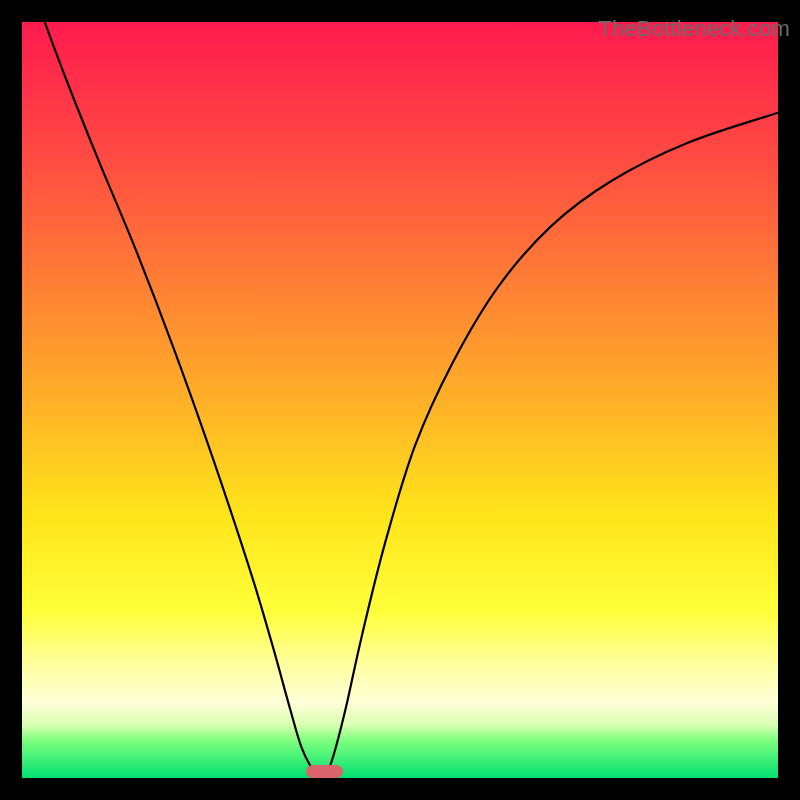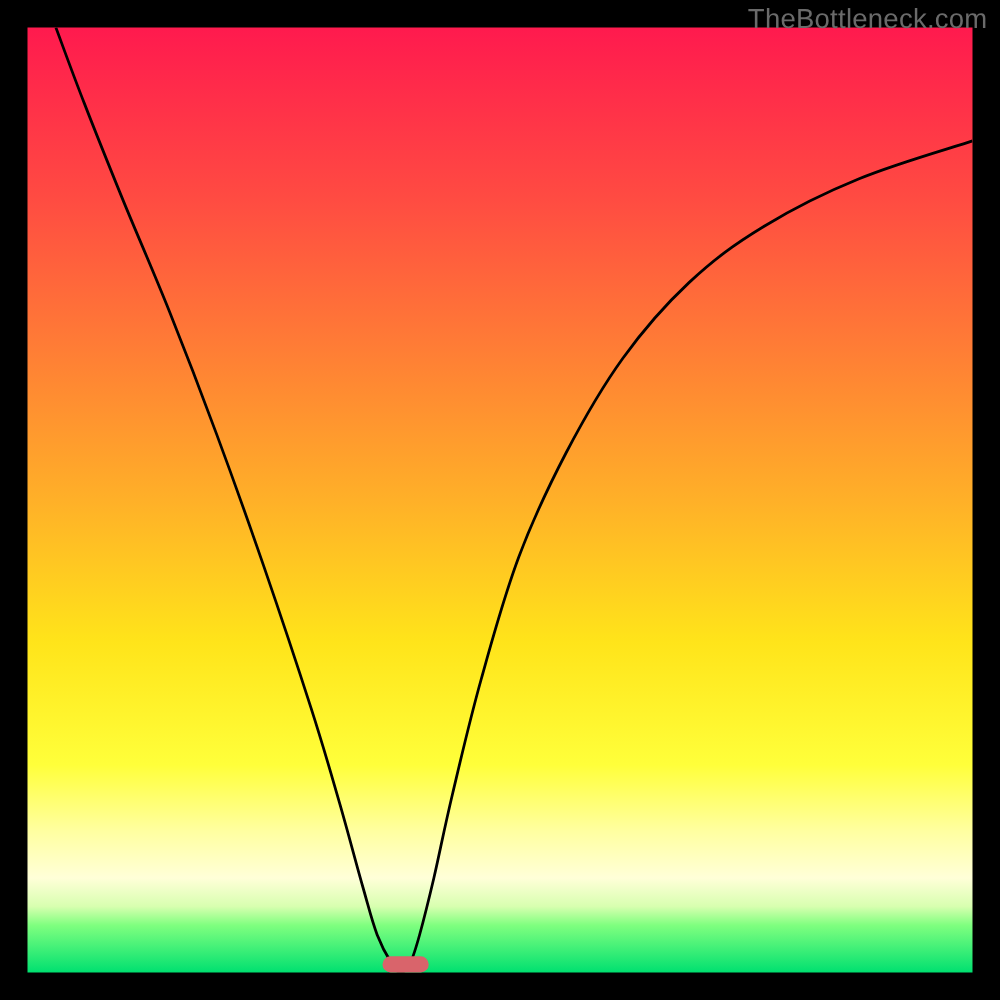--- a/index.html
+++ b/index.html
@@ -26,21 +26,21 @@
       #ffff3a 78%,
       #ffffa0 85%,
       #ffffd8 90%,
       #d8ffb0 93%,
       #7fff7f 95%,
       #00e070 100%
     );
   }
   .watermark {
     position: absolute;
-    top: 2px;
+    top: 16px;
     right: 10px;
     color: #6a6a6a;
     font-size: 22px;
     font-weight: 500;
     letter-spacing: 0.2px;
     z-index: 10;
     user-select: none;
   }
   svg.curve {
     position: absolute;

